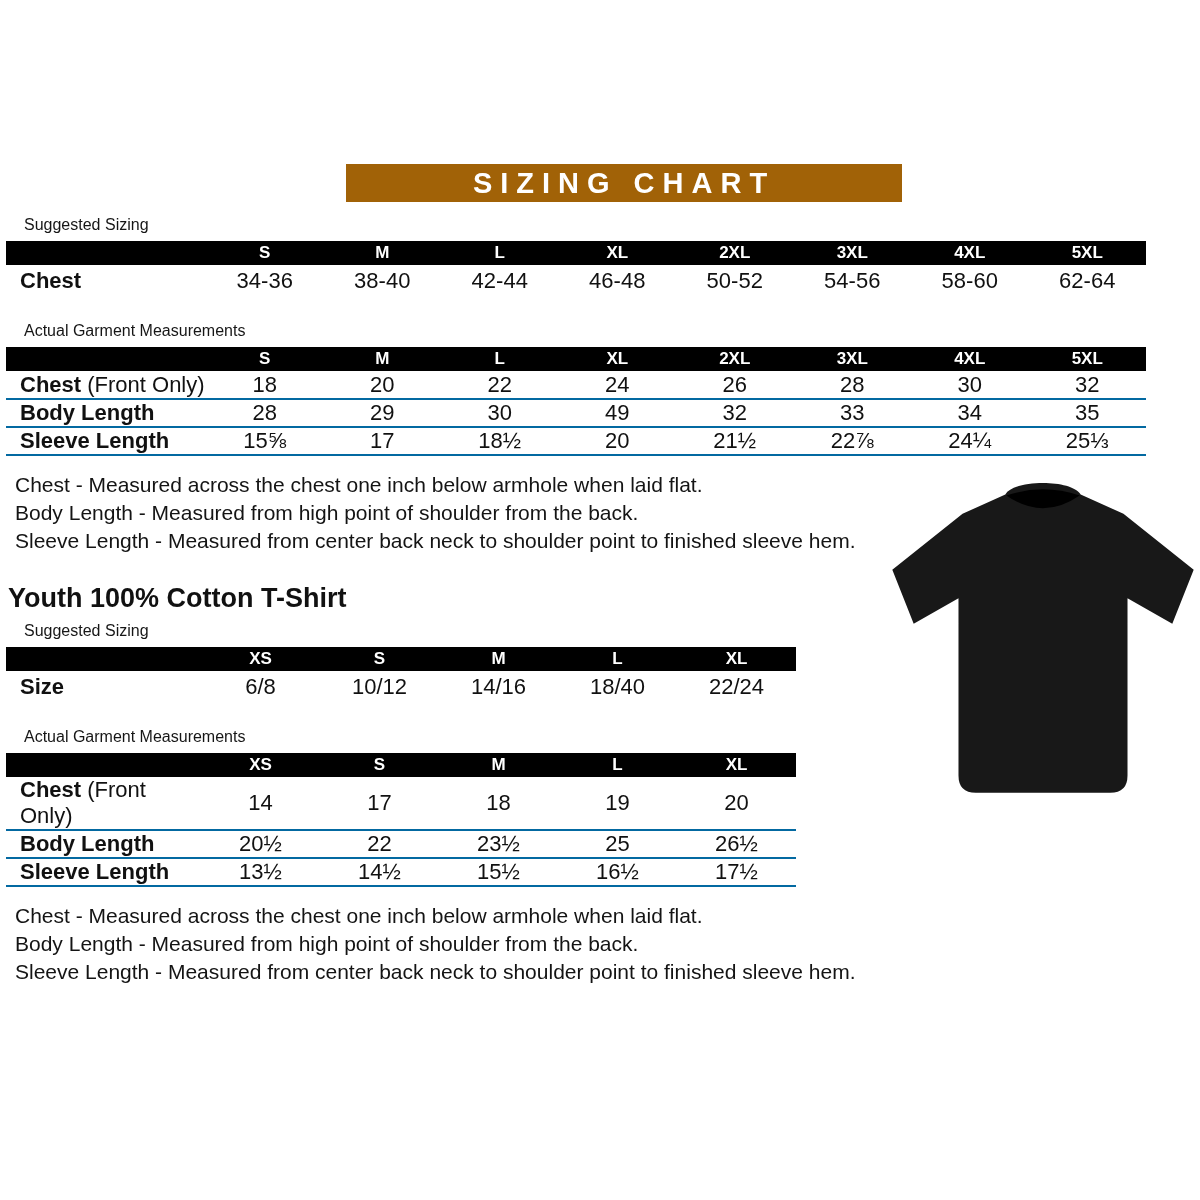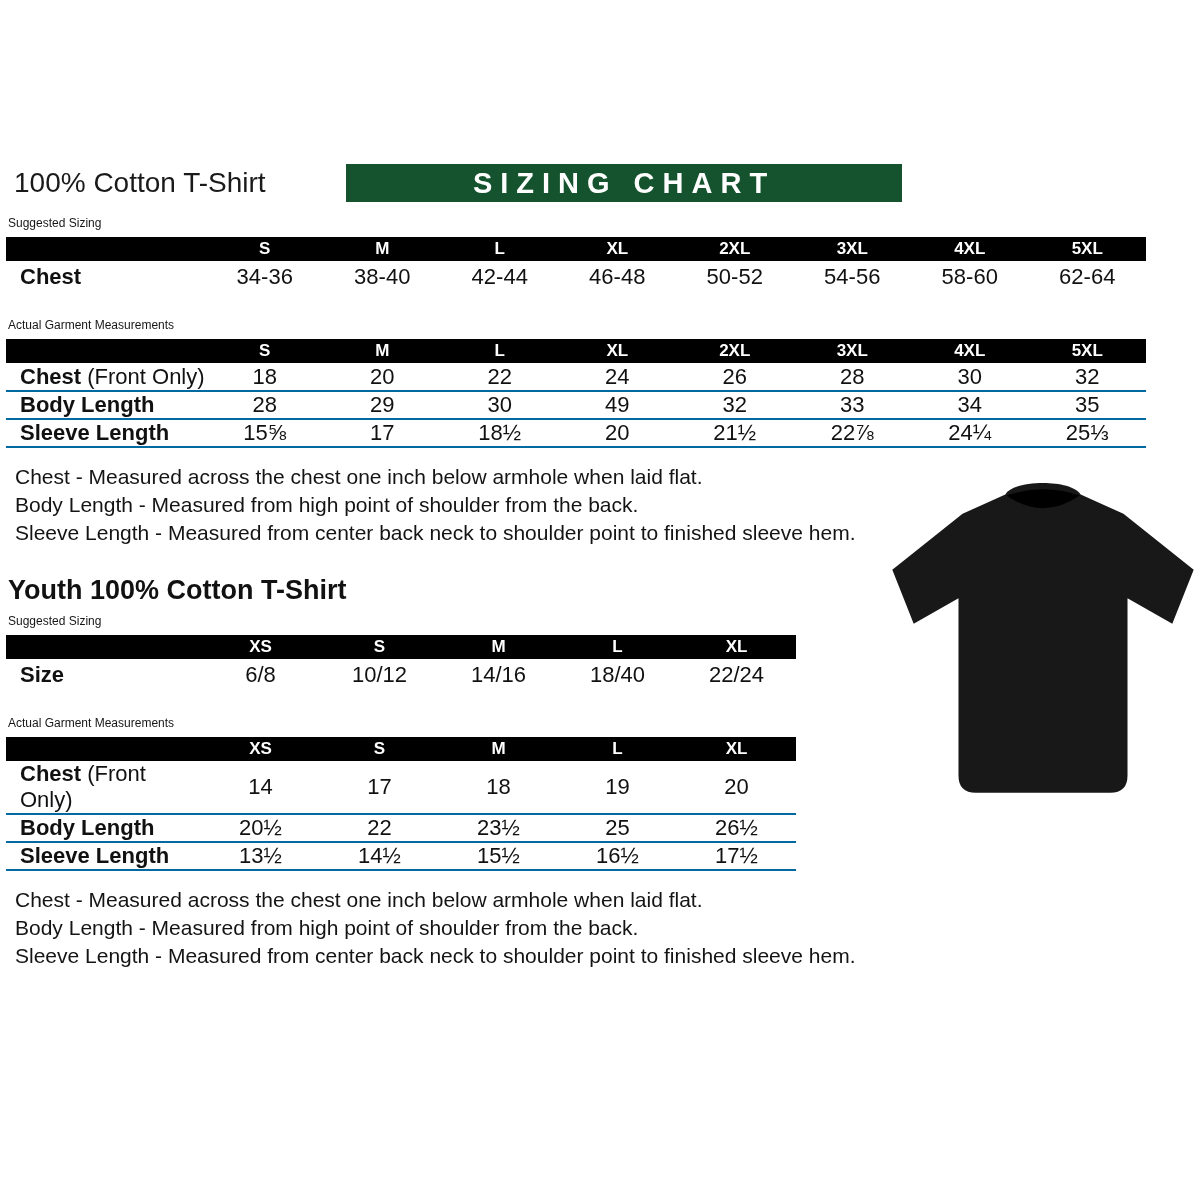--- a/index.html
+++ b/index.html
@@ -9,26 +9,26 @@
     font-family: "Liberation Sans", sans-serif;
     color: #111111;
   }
   .page { position: relative; width: 1200px; height: 1200px; overflow: hidden; background: #fff; }
   .content { position: absolute; top: 164px; left: 6px; width: 1188px; }
 
   .header-row { position: relative; height: 44px; }
   .main-title { font-size: 28px; font-weight: normal; color: #1a1a1a; padding-left: 8px; line-height: 38px; }
   .banner {
     position: absolute; left: 340px; top: 0; width: 556px; height: 38px;
-    background: #14532d; color: #fff;
+    background: #a16207; color: #fff;
     display: flex; align-items: center; justify-content: center;
     font-weight: bold; font-size: 29px; letter-spacing: 8px;
   }
 
-  .section-label { font-size: 12px; color: #161616; margin: 8px 0 7px 2px; }
+  .section-label { font-size: 16px; color: #161616; margin: 8px 0 7px 18px; }
   .gap-lg { margin-top: 26px; }
 
   table.sz { border-collapse: collapse; table-layout: fixed; }
   table.adult { width: 1140px; }
   table.youth { width: 790px; }
   table.sz thead th {
     background: #000; color: #fff; font-weight: bold; font-size: 17px;
     height: 24px; text-align: center; padding: 0;
   }
   table.adult .label-col { width: 200px; }
@@ -47,21 +47,20 @@
 
   .tshirt { position: absolute; left: 890px; top: 470px; width: 306px; height: 336px; }
 </style>
 </head>
 <body>
 
 <div class="page">
   <div class="content">
 
     <div class="header-row">
-      <div class="main-title">100% Cotton T-Shirt</div>
       <div class="banner">SIZING CHART</div>
     </div>
 
     <div class="section-label">Suggested Sizing</div>
     <table class="sz adult">
       <thead>
           <tr>
             <th class="label-col"></th>
             <th>S</th>
             <th>M</th>

